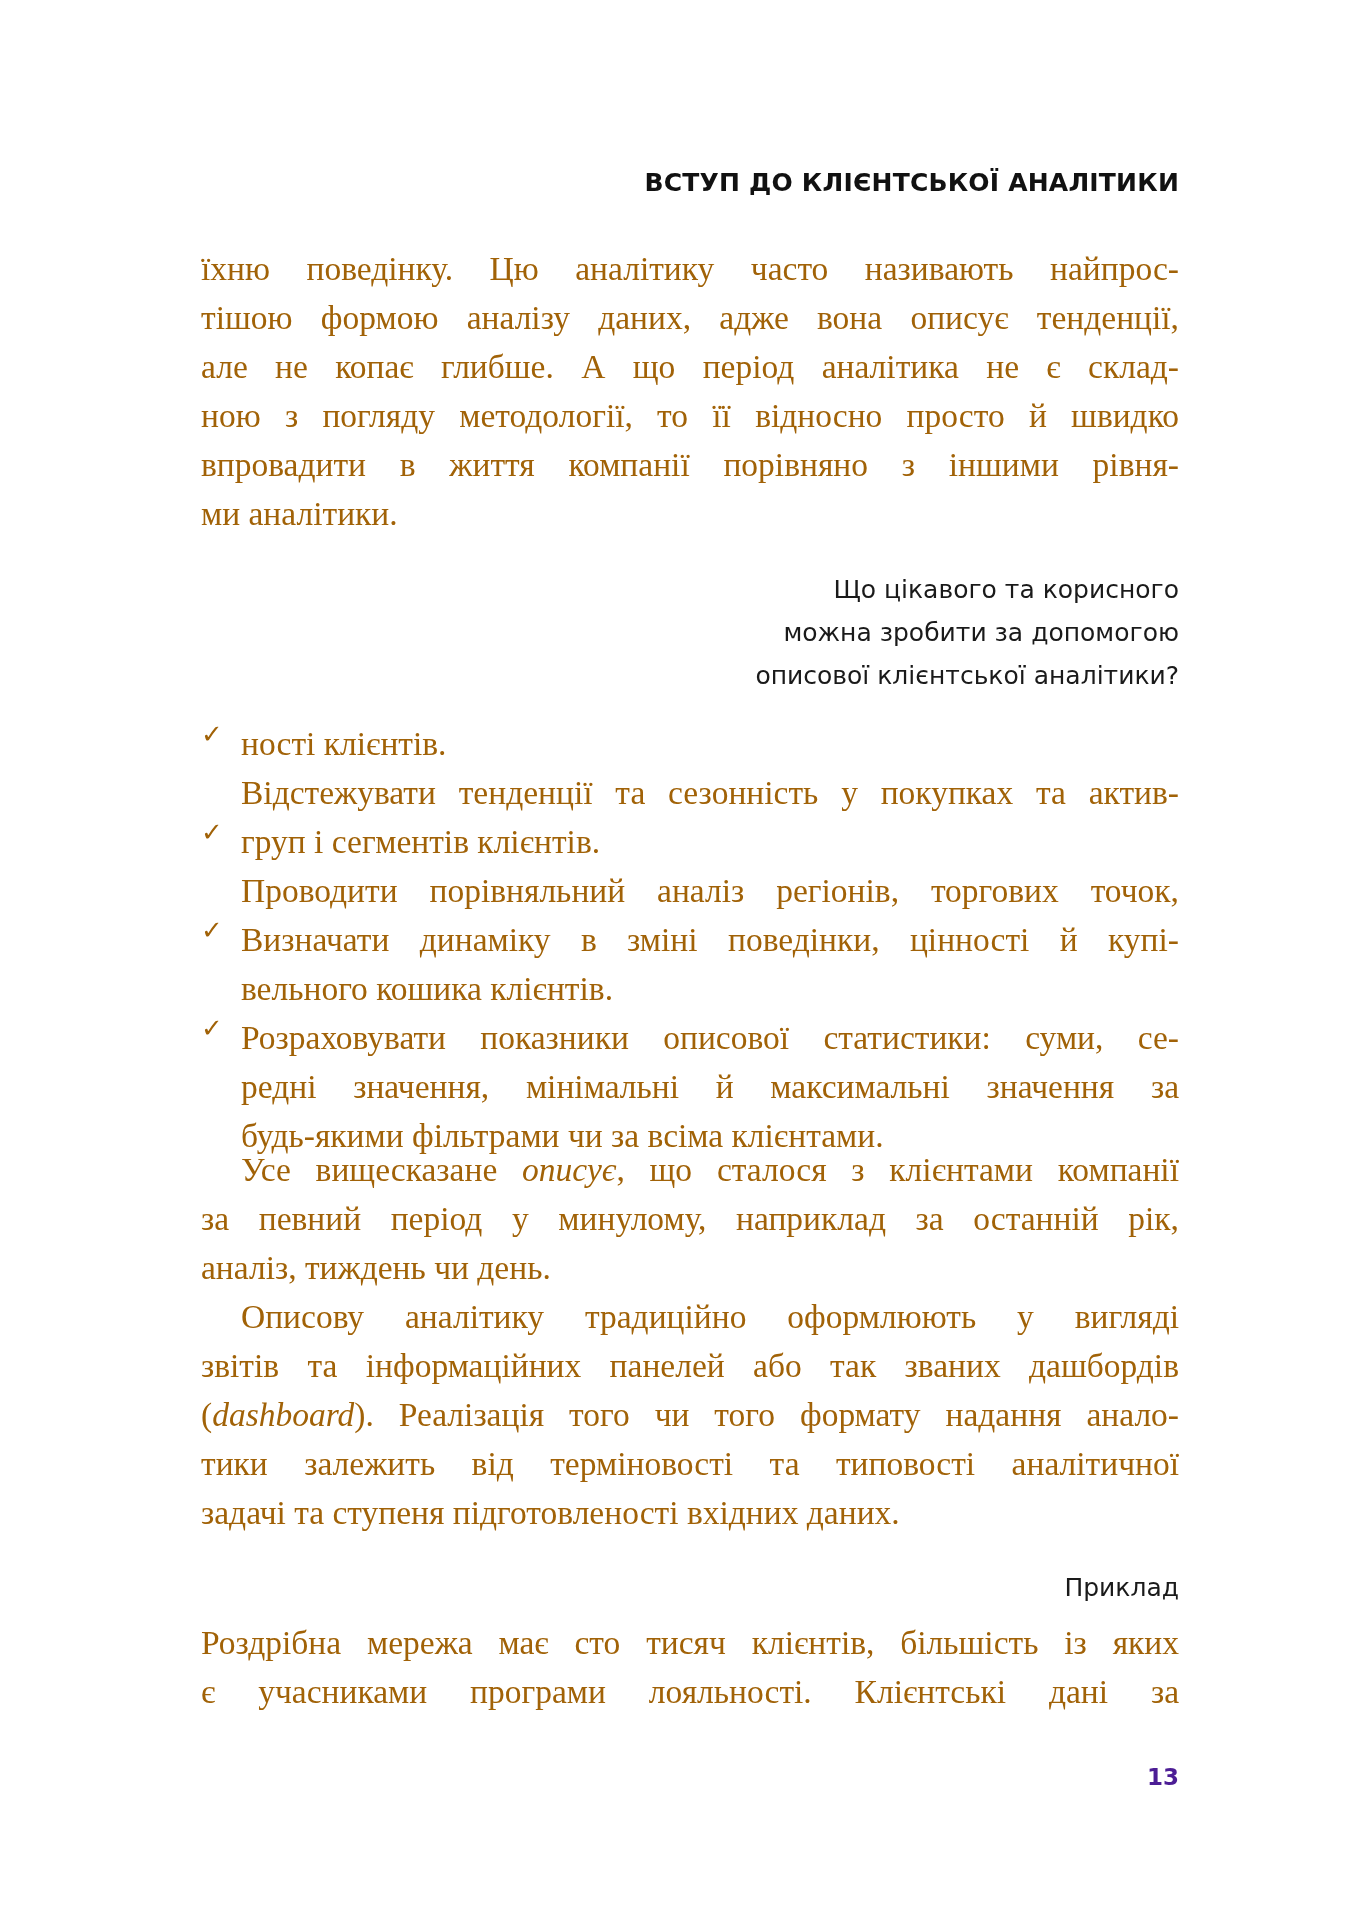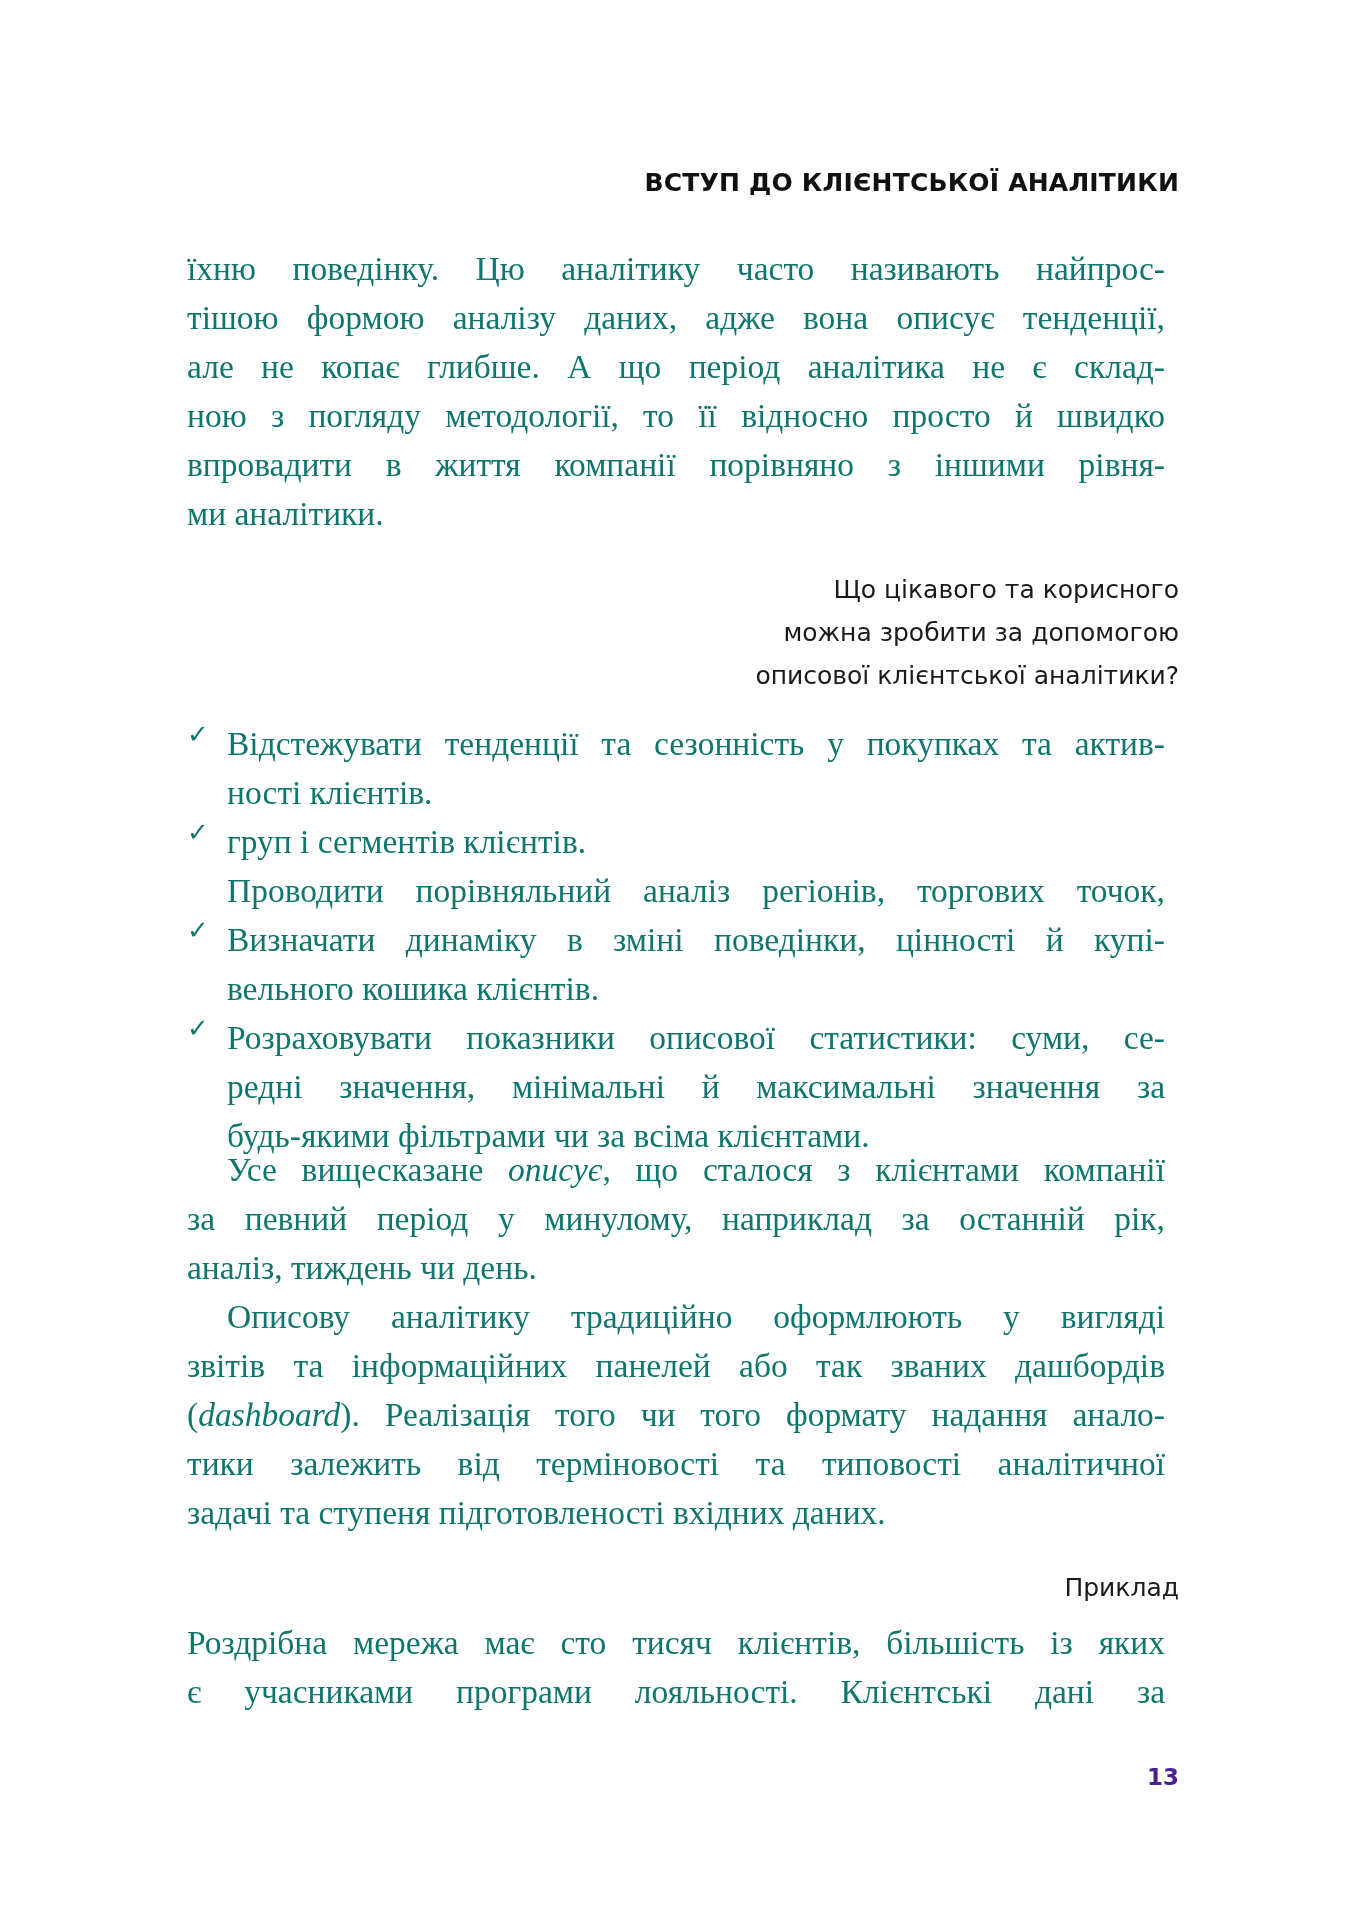--- a/index.html
+++ b/index.html
@@ -4,22 +4,22 @@
 <style>
   html, body { margin: 0; padding: 0; background: #ffffff; }
   body { width: 1372px; height: 1920px; position: relative; overflow: hidden; color: #1a1a1a; }
   .page { position: absolute; left: 0; top: 0; width: 1372px; height: 1920px; margin-left: 35px; }
   .running-head {
     position: absolute; right: 228px; top: 168px;
     font-family: "DejaVu Sans", sans-serif; font-weight: bold; font-size: 25px;
     letter-spacing: 0.2px; color: #111;
   }
   .body-text {
-    position: absolute; left: 152px; width: 978px;
-    font-family: "Liberation Serif", serif; font-size: 33.5px; color: #0f766e;
+    position: absolute; left: 166px; width: 978px;
+    font-family: "Liberation Serif", serif; font-size: 33.5px; color: #a16207;
   }
   .line { height: 49px; line-height: 49px; white-space: nowrap; text-align: justify; text-align-last: justify; }
   .line.last { text-align-last: left; }
   .line.indent { padding-left: 40px; }
   .line.hang { padding-left: 40px; }
   .sans-right {
     position: absolute; right: 228px; text-align: right;
     font-family: "DejaVu Sans", sans-serif; font-size: 25px; color: #1a1a1a;
   }
   .sans-right .line { height: 43px; line-height: 43px; text-align: center; text-align-last: right; }
@@ -49,22 +49,22 @@
 
   <div class="sans-right" style="top:568px;">
     <div class="line">Що цікавого та корисного</div>
     <div class="line">можна зробити за допомогою</div>
     <div class="line">описової клієнтської аналітики?</div>
   </div>
 
   <div class="body-text" style="top:719px;">
     <div class="bullet">
       <span class="check">✓</span>
+      <div class="line hang last">ності клієнтів.</div>
       <div class="line hang">Відстежувати тенденції та сезонність у покупках та актив-</div>
-      <div class="line hang last">ності клієнтів.</div>
     </div>
     <div class="bullet">
       <span class="check">✓</span>
       <div class="line hang last">груп і сегментів клієнтів.</div>
       <div class="line hang">Проводити порівняльний аналіз регіонів, торгових точок,</div>
     </div>
     <div class="bullet">
       <span class="check">✓</span>
       <div class="line hang">Визначати динаміку в зміні поведінки, цінності й купі-</div>
       <div class="line hang last">вельного кошика клієнтів.</div>

